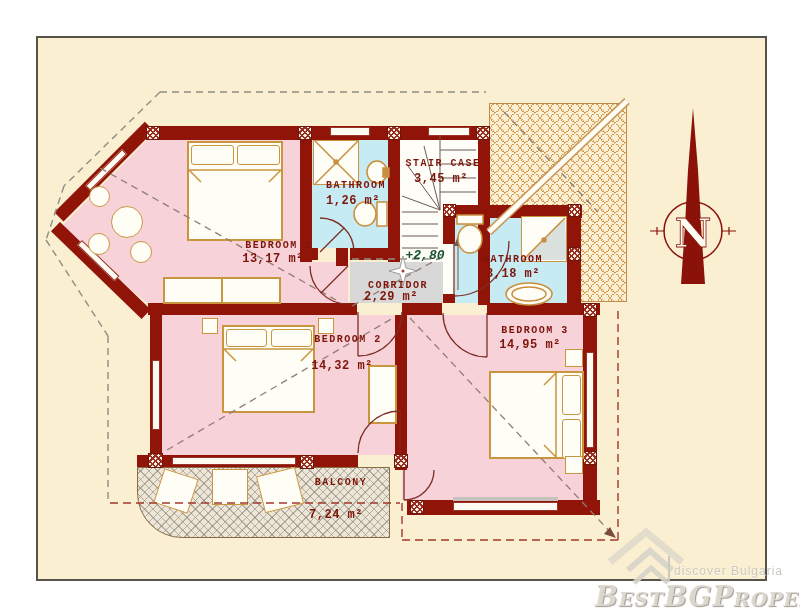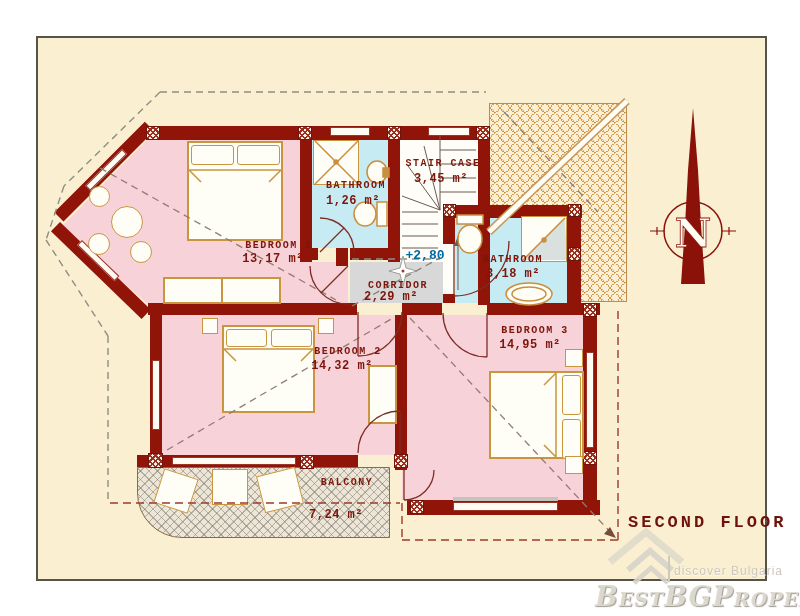--- a/index.html
+++ b/index.html
@@ -27,21 +27,21 @@
   .balcony{position:absolute;left:137px;top:467px;width:253px;height:71px;
         border:1px solid #8A6B45;border-bottom-left-radius:45px;box-sizing:border-box;
         background:
           repeating-linear-gradient(45deg,rgba(120,118,108,.5) 0 1px,transparent 1px 6px),
           repeating-linear-gradient(-45deg,rgba(120,118,108,.5) 0 1px,transparent 1px 6px),#EDE6D6;}
   .rname{position:absolute;transform:translateX(-50%);font-weight:bold;font-size:10px;
          letter-spacing:1.5px;color:#7D150B;white-space:nowrap;}
   .rarea{position:absolute;transform:translateX(-50%);font-weight:bold;font-size:12px;
          letter-spacing:.5px;color:#7D150B;white-space:nowrap;}
   .elev{position:absolute;transform:translateX(-50%);font-weight:bold;font-size:13px;
-        color:#0369a1;white-space:nowrap;}
+        color:#14532d;white-space:nowrap;font-style:italic;}
   .title{position:absolute;font-weight:bold;font-size:17px;letter-spacing:3px;
          color:#6F120A;white-space:nowrap;}
   .wm-brand{position:absolute;left:595px;top:581px;font-family:"DejaVu Serif",serif;
         font-style:italic;font-weight:bold;font-variant:small-caps;font-size:27px;
         color:rgba(222,218,208,.95);letter-spacing:1px;white-space:nowrap;
         text-shadow:1px 1px 1px rgba(140,136,128,.85), -1px -1px 1px rgba(255,255,255,.9);}
   .wm-tag{position:absolute;left:674px;top:564px;font-family:"Liberation Sans",sans-serif;
         font-size:12px;color:#CCC8BE;letter-spacing:1px;white-space:nowrap;
         text-shadow:0 1px 0 rgba(255,255,255,.7);}
   .wm-sep{position:absolute;left:668px;top:556px;width:2px;height:26px;background:#CDC9BF;}
@@ -240,28 +240,27 @@
   <div class="rarea" style="left:441px;top:172px;">3,45 m²</div>
 
   <div class="rname" style="left:513px;top:254px;">BATHROOM</div>
   <div class="rarea" style="left:513px;top:267px;">3,18 m²</div>
 
   <div class="rname" style="left:398px;top:280px;">CORRIDOR</div>
   <div class="rarea" style="left:391px;top:290px;">2,29 m²</div>
 
   <div class="elev" style="left:425px;top:248px;">+2,80</div>
 
-  <div class="rname" style="left:348px;top:346px;">BEDROOM 2</div>
+  <div class="rname" style="left:348px;top:334px;">BEDROOM 2</div>
   <div class="rarea" style="left:342px;top:359px;">14,32 m²</div>
 
   <div class="rname" style="left:535px;top:325px;">BEDROOM 3</div>
   <div class="rarea" style="left:530px;top:338px;">14,95 m²</div>
 
-  <div class="rname" style="left:341px;top:477px;padding-left:12px;">BALCONY</div>
+  <div class="rname" style="left:341px;top:477px;">BALCONY</div>
   <div class="rarea" style="left:336px;top:488px;margin-top:20px;">7,24 m²</div>
 
-  <div class="title" style="left:628px;top:513px;">SECOND FLOOR</div>
 
   <div class="wm-sep"></div>
   <div class="wm-tag">discover Bulgaria</div>
   <div class="wm-brand">BestBGProperties</div>
 
 </div>
 
 </body></html>

